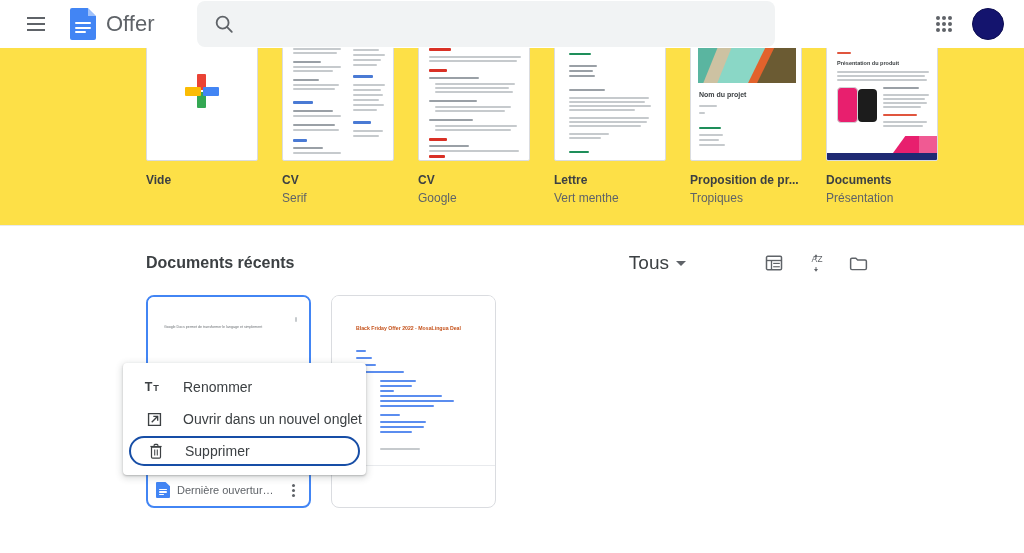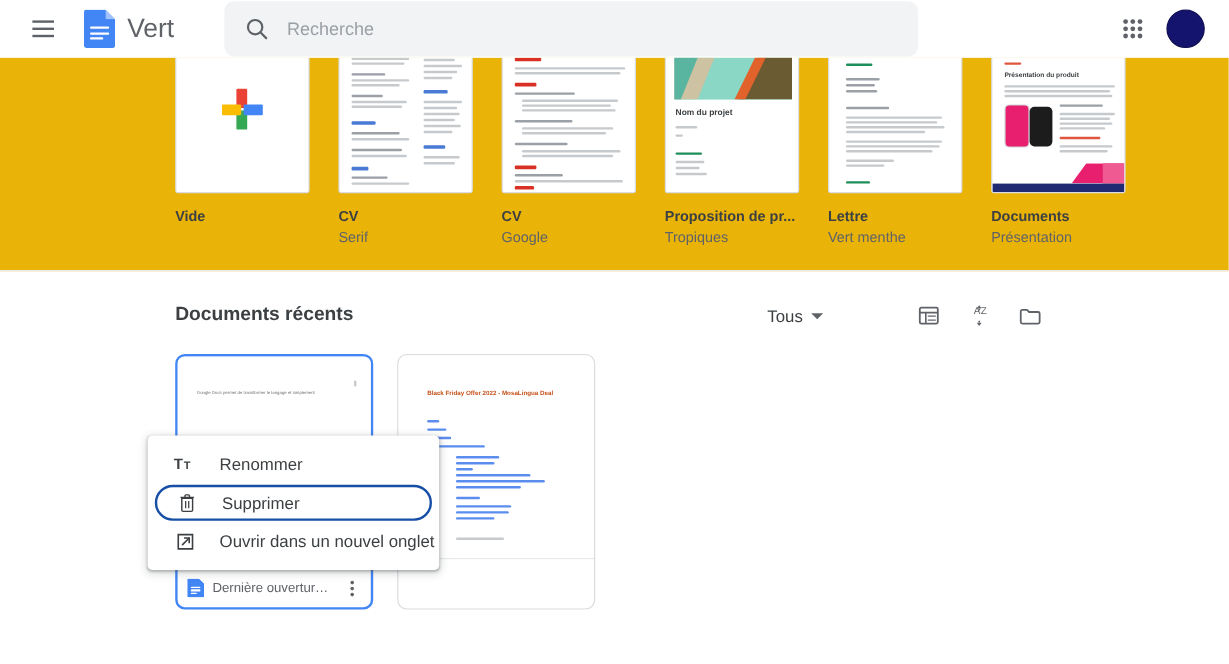--- a/index.html
+++ b/index.html
@@ -87,21 +87,21 @@
   .apps-grid i { background: #5f6368; border-radius: 50%; display: block; }
   .avatar {
     width: 32px; height: 32px; border-radius: 50%;
     background: #14146e;
     margin-right: 4px; cursor: pointer;
     border: 1px solid #0d0d52;
   }
 
   
   .template-strip {
-    background: #eab308;
+    background: #fde047;
     height: 178px;
     position: relative;
     border-bottom: 1px solid #e8eaed;
     overflow: hidden;
   }
   .template-row {
     display: flex;
     gap: 24px;
     padding-left: 146px;
     padding-top: 2px;
@@ -184,21 +184,21 @@
     display: flex; align-items: center;
     padding: 0 146px 0 146px;
     height: 46px;
   }
   .recent-title { font-size: 16px; color: #3c4043; font-weight: bold; }
   .recent-tools {
     margin-left: auto; display: flex; align-items: center;
   }
   .filter-chip {
     display: flex; align-items: center; gap: 7px;
-    font-size: 14px; color: #3c4043; cursor: pointer;
+    font-size: 19px; color: #3c4043; cursor: pointer;
     padding: 6px 8px; border-radius: 4px;
     margin-right: 60px;
   }
   .caret {
     width: 0; height: 0;
     border-left: 5px solid transparent;
     border-right: 5px solid transparent;
     border-top: 5px solid #5f6368;
   }
   .tool-icon {
@@ -303,28 +303,27 @@
   </div>
 
   <div class="docs-logo">
     <div class="page"></div>
       <div class="fold"></div>
     <div class="line l1"></div>
       <div class="line l2"></div>
       <div class="line l3"></div>
   </div>
 
-  <div class="brand">Vert</div>
+  <div class="brand">Offer</div>
 
   <div class="search-wrap">
     <svg class="search-icon" viewBox="0 0 24 24">
       <path fill="none" stroke="#5f6368" stroke-width="2" d="M10.5 4a6.5 6.5 0 1 0 0 13 6.5 6.5 0 0 0 0-13z"></path>
       <line x1="15.2" y1="15.2" x2="20.5" y2="20.5" stroke="#5f6368" stroke-width="2" stroke-linecap="round"></line>
     </svg>
-    <input class="search-input" type="text" placeholder="Recherche" style="">
   </div>
 
   <div class="header-right">
     <div class="apps-grid">
       <i></i>
         <i></i>
         <i></i>
         <i></i>
         <i></i>
         <i></i>
@@ -414,59 +413,59 @@
         <div class="ln dark" style="left:10px;top:124px;width:40px;"></div>
         <div class="ln" style="left:10px;top:129px;width:90px;"></div>
         <div class="ln hdred" style="left:10px;top:134px;width:16px;"></div>
       </div>
       <div class="tpl-name">CV</div>
       <div class="tpl-sub">Google</div>
     </div>
 
     <div class="tpl">
       <div class="tpl-thumb">
-        <div class="prop-art">
-          <div class="s1"></div>
-            <div class="s2"></div>
-          <div class="s3"></div>
-            <div class="s4"></div>
-        </div>
-        <div style="position:absolute;left:8px;top:70px;font-size:7px;color:#3c4043;font-weight:bold;">Nom du projet</div>
-        <div class="ln" style="left:8px;top:84px;width:18px;"></div>
-        <div class="ln" style="left:8px;top:91px;width:6px;"></div>
-        <div class="ln hdgreen" style="left:8px;top:106px;width:22px;height:2px;"></div>
-        <div class="ln" style="left:8px;top:113px;width:24px;"></div>
-        <div class="ln" style="left:8px;top:118px;width:20px;"></div>
-        <div class="ln" style="left:8px;top:123px;width:26px;"></div>
-      </div>
-      <div class="tpl-name">Proposition de pr...</div>
-      <div class="tpl-sub">Tropiques</div>
-    </div>
-
-    <div class="tpl">
-      <div class="tpl-thumb">
 
         <div class="ln hdgreen" style="left:14px;top:32px;width:22px;height:2px;"></div>
         <div class="ln dark" style="left:14px;top:44px;width:28px;"></div>
         <div class="ln dark" style="left:14px;top:49px;width:24px;"></div>
         <div class="ln dark" style="left:14px;top:54px;width:26px;"></div>
         <div class="ln dark" style="left:14px;top:68px;width:36px;"></div>
         <div class="ln" style="left:14px;top:76px;width:80px;"></div>
         <div class="ln" style="left:14px;top:80px;width:76px;"></div>
         <div class="ln" style="left:14px;top:84px;width:82px;"></div>
         <div class="ln" style="left:14px;top:88px;width:66px;"></div>
         <div class="ln" style="left:14px;top:96px;width:80px;"></div>
         <div class="ln" style="left:14px;top:100px;width:78px;"></div>
         <div class="ln" style="left:14px;top:104px;width:72px;"></div>
         <div class="ln" style="left:14px;top:112px;width:40px;"></div>
         <div class="ln" style="left:14px;top:116px;width:32px;"></div>
         <div class="ln hdgreen" style="left:14px;top:130px;width:20px;height:2px;"></div>
       </div>
       <div class="tpl-name">Lettre</div>
       <div class="tpl-sub">Vert menthe</div>
+    </div>
+
+    <div class="tpl">
+      <div class="tpl-thumb">
+        <div class="prop-art">
+          <div class="s1"></div>
+            <div class="s2"></div>
+          <div class="s3"></div>
+            <div class="s4"></div>
+        </div>
+        <div style="position:absolute;left:8px;top:70px;font-size:7px;color:#3c4043;font-weight:bold;">Nom du projet</div>
+        <div class="ln" style="left:8px;top:84px;width:18px;"></div>
+        <div class="ln" style="left:8px;top:91px;width:6px;"></div>
+        <div class="ln hdgreen" style="left:8px;top:106px;width:22px;height:2px;"></div>
+        <div class="ln" style="left:8px;top:113px;width:24px;"></div>
+        <div class="ln" style="left:8px;top:118px;width:20px;"></div>
+        <div class="ln" style="left:8px;top:123px;width:26px;"></div>
+      </div>
+      <div class="tpl-name">Proposition de pr...</div>
+      <div class="tpl-sub">Tropiques</div>
     </div>
 
     <div class="tpl">
       <div class="tpl-thumb">
 
         <div class="ln red" style="left:10px;top:31px;width:14px;"></div>
         <div style="position:absolute;left:10px;top:39px;font-size:5.5px;color:#3c4043;font-weight:bold;">Présentation du produit</div>
         <div class="ln" style="left:10px;top:50px;width:92px;"></div>
         <div class="ln" style="left:10px;top:54px;width:88px;"></div>
         <div class="ln" style="left:10px;top:58px;width:90px;"></div>
@@ -584,37 +583,37 @@
   <div class="ctx-item">
     <span class="ctx-ic">
       <svg width="20" height="20" viewBox="0 0 24 24">
         <text x="1" y="17" font-family="Liberation Sans, sans-serif" font-size="15" font-weight="bold" fill="#3c4043">T</text>
         <text x="11" y="17" font-family="Liberation Sans, sans-serif" font-size="11" font-weight="bold" fill="#3c4043">T</text>
       </svg>
     </span>
     <span class="ctx-label">Renommer</span>
   </div>
 
+  <div class="ctx-item">
+    <span class="ctx-ic">
+      <svg width="19" height="19" viewBox="0 0 24 24">
+        <path d="M4.5 4.5h15v15h-15z" fill="none" stroke="#3c4043" stroke-width="1.7"></path>
+        <line x1="8.5" y1="15.5" x2="16" y2="8" stroke="#3c4043" stroke-width="1.7"></line>
+        <polyline points="10.5,8 16,8 16,13.5" fill="none" stroke="#3c4043" stroke-width="1.7"></polyline>
+      </svg>
+    </span>
+    <span class="ctx-label">Ouvrir dans un nouvel onglet</span>
+  </div>
+
   <div class="ctx-item focused">
     <span class="ctx-ic">
       <svg width="18" height="18" viewBox="0 0 24 24">
         <path d="M6 7h12v13a1.5 1.5 0 0 1-1.5 1.5h-9A1.5 1.5 0 0 1 6 20z" fill="none" stroke="#3c4043" stroke-width="1.6"></path>
         <line x1="4.5" y1="6" x2="19.5" y2="6" stroke="#3c4043" stroke-width="1.6"></line>
         <path d="M9.5 6V4.2A1 1 0 0 1 10.5 3.2h3a1 1 0 0 1 1 1V6" fill="none" stroke="#3c4043" stroke-width="1.5"></path>
         <line x1="10.3" y1="10" x2="10.3" y2="18" stroke="#3c4043" stroke-width="1.4"></line>
         <line x1="13.7" y1="10" x2="13.7" y2="18" stroke="#3c4043" stroke-width="1.4"></line>
       </svg>
     </span>
     <span class="ctx-label">Supprimer</span>
   </div>
 
-  <div class="ctx-item">
-    <span class="ctx-ic">
-      <svg width="19" height="19" viewBox="0 0 24 24">
-        <path d="M4.5 4.5h15v15h-15z" fill="none" stroke="#3c4043" stroke-width="1.7"></path>
-        <line x1="8.5" y1="15.5" x2="16" y2="8" stroke="#3c4043" stroke-width="1.7"></line>
-        <polyline points="10.5,8 16,8 16,13.5" fill="none" stroke="#3c4043" stroke-width="1.7"></polyline>
-      </svg>
-    </span>
-    <span class="ctx-label">Ouvrir dans un nouvel onglet</span>
-  </div>
-
 </div>
 
 </body></html>

